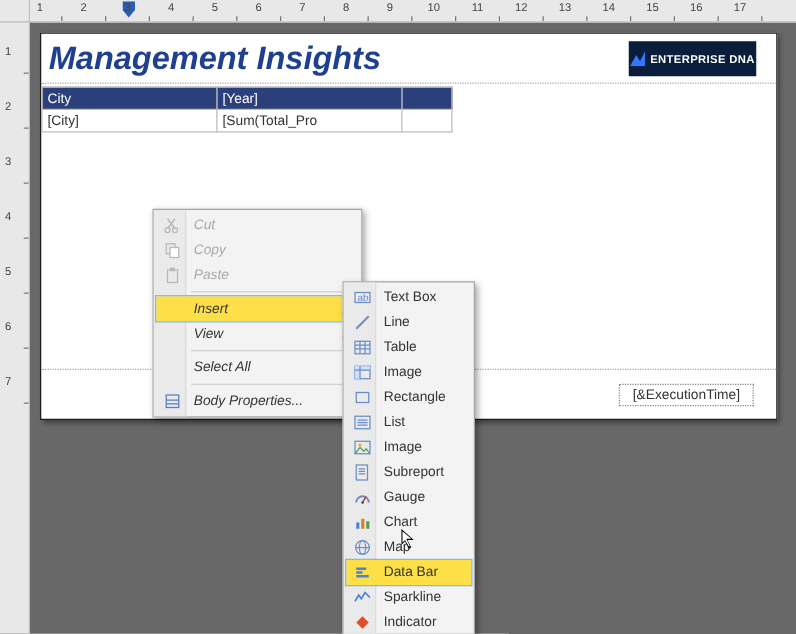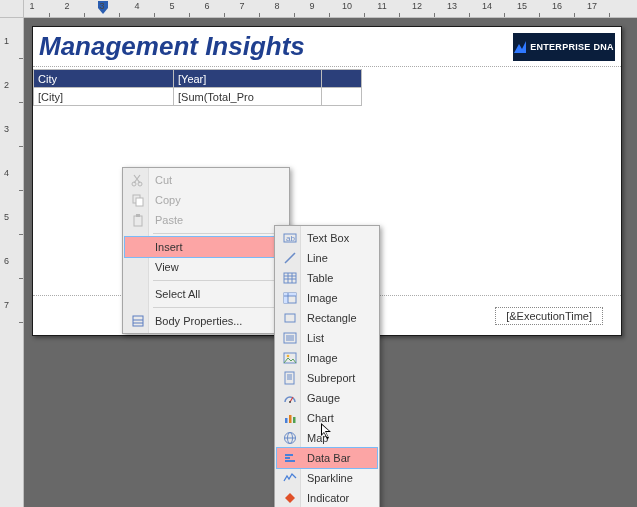--- a/index.html
+++ b/index.html
@@ -43,21 +43,21 @@
   .ruler-v .tick { position:absolute; left:4px; }
   .ruler-v .tmark { position:absolute; right:0; height:1px; width:4px; background:#777; }
   .canvas {
     position: absolute;
     left: 32px; top: 26px;
     width: 590px; height: 310px;
     background: #fff;
     border: 1px solid #1a1a1a;
     box-shadow: 2px 2px 4px rgba(0,0,0,.4);
   }
-  .title-row { display:flex; align-items:center; border-bottom:1px dotted #aaa; padding:4px 6px 4px 6px; }
+  .title-row { display:flex; align-items:center; border-bottom:1px dotted #aaa; padding:4px 16px 4px 6px; }
   .title {
     font-size: 26px;
     font-weight: bold;
     font-style: italic;
     color: #1f3f8f;
     flex:1;
   }
   .logo {
     width: 102px; height: 28px;
     background: #0a1e3c;
@@ -84,21 +84,21 @@
   }
   .menu .iconcol { position:absolute; left:0; top:0; bottom:0; width:26px; background:#eaeaea; border-right:1px solid #dcdcdc;}
   .menu-item {
     position:relative;
     padding:4px 20px 4px 30px;
     white-space:nowrap;
     display:flex; align-items:center;
     cursor:default;
   }
   .menu-item.disabled { color:#a9a9a9; }
-  .menu-item.hover { background:#fca5a5; outline:1px solid #7abaf7; }
+  .menu-item.hover { background:#fde047; outline:1px solid #7abaf7; }
   .menu-item .arrow { position:absolute; right:6px; top:50%; transform:translateY(-50%); font-size:9px; }
   .menu .sep { height:1px; background:#d2d2d2; margin:3px 2px 3px 28px; }
   .menu-item .ic { position:absolute; left:4px; width:18px; height:16px; display:flex; align-items:center; justify-content:center; }
   .cursor { position:absolute; left:321px; top:423px; pointer-events:none; }
 </style>
 </head>
 <body>
 
 <div class="corner"></div>
 <div class="ruler-h">
@@ -180,21 +180,21 @@
       <td class="c1">[City]</td>
       <td class="c2">[Sum(Total_Pro</td>
       <td class="c3"></td>
     </tr>
   </tbody>
     </table>
   <div class="dots" style="top:268px"></div>
   <div class="footer-box">[&amp;ExecutionTime]</div>
 </div>
 
-<div class="menu" id="menu1" style="left:122px; top:167px; width:168px;">
+<div class="menu" id="menu1" style="left:122px; top:167px; width:168px;font-style:italic;">
   <div class="iconcol"></div>
 <div class="menu-item disabled">
       <span class="ic">
         <svg width="14" height="14">
           <path d="M3 2 L9 10 M9 2 L3 10" stroke="#b8b8b8" stroke-width="1.2" fill="none"></path>
           <circle cx="3" cy="11" r="2" fill="none" stroke="#b8b8b8"></circle>
           <circle cx="9" cy="11" r="2" fill="none" stroke="#b8b8b8"></circle>
         </svg>
       </span>
       <span>Cut</span>

